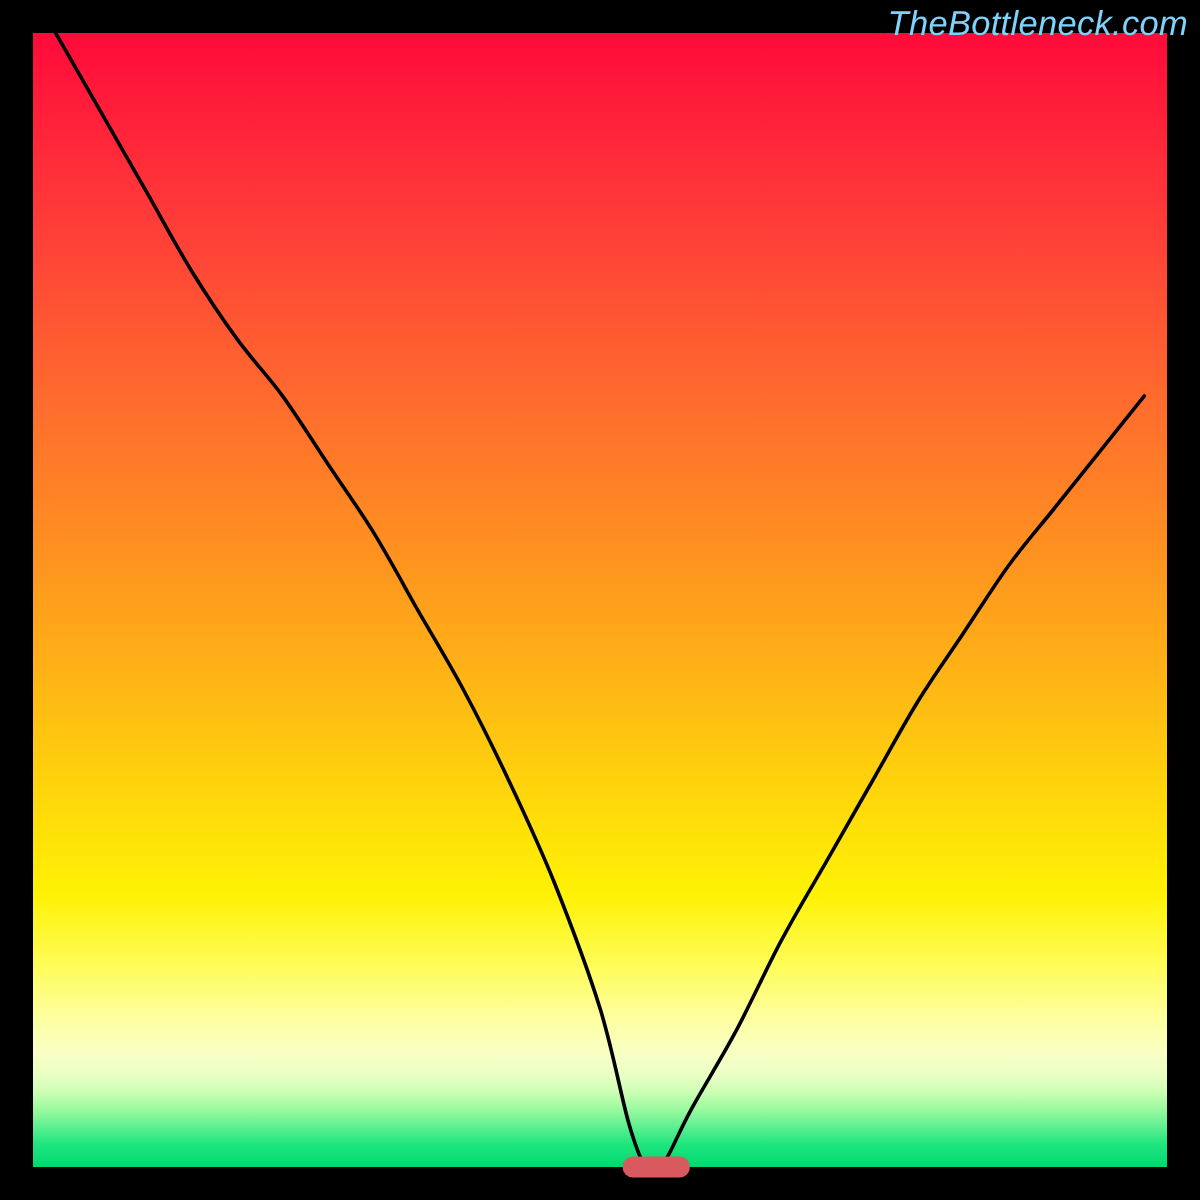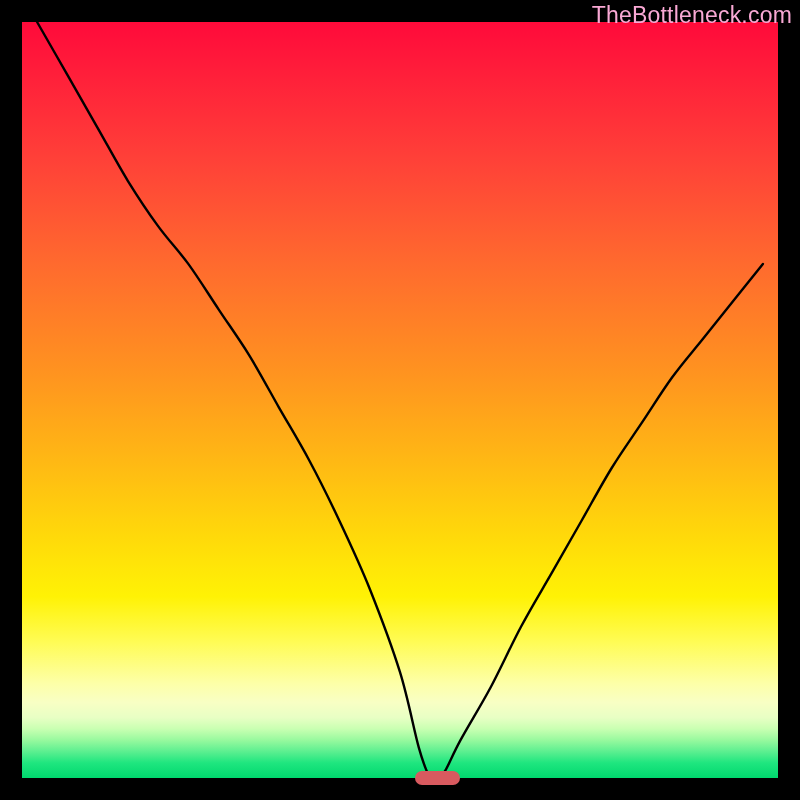--- a/index.html
+++ b/index.html
@@ -44,24 +44,25 @@
         #97f99e 95%,
         #5cef90 96.5%,
         #1fe67f 98%,
         #00d86e 100%
       );
   }
   .watermark {
     position: absolute;
     top: 2px;
     right: 8px;
-    color: #f9a8d4;
+    color: #7dd3fc;
     font-size: 23px;
     font-weight: 400;
     letter-spacing: 0.2px;
+    font-style: italic;
   }
   svg.curve {
     position: absolute;
     left: 0;
     top: 0;
     width: 756px;
     height: 756px;
     overflow: visible;
   }
   .marker {

